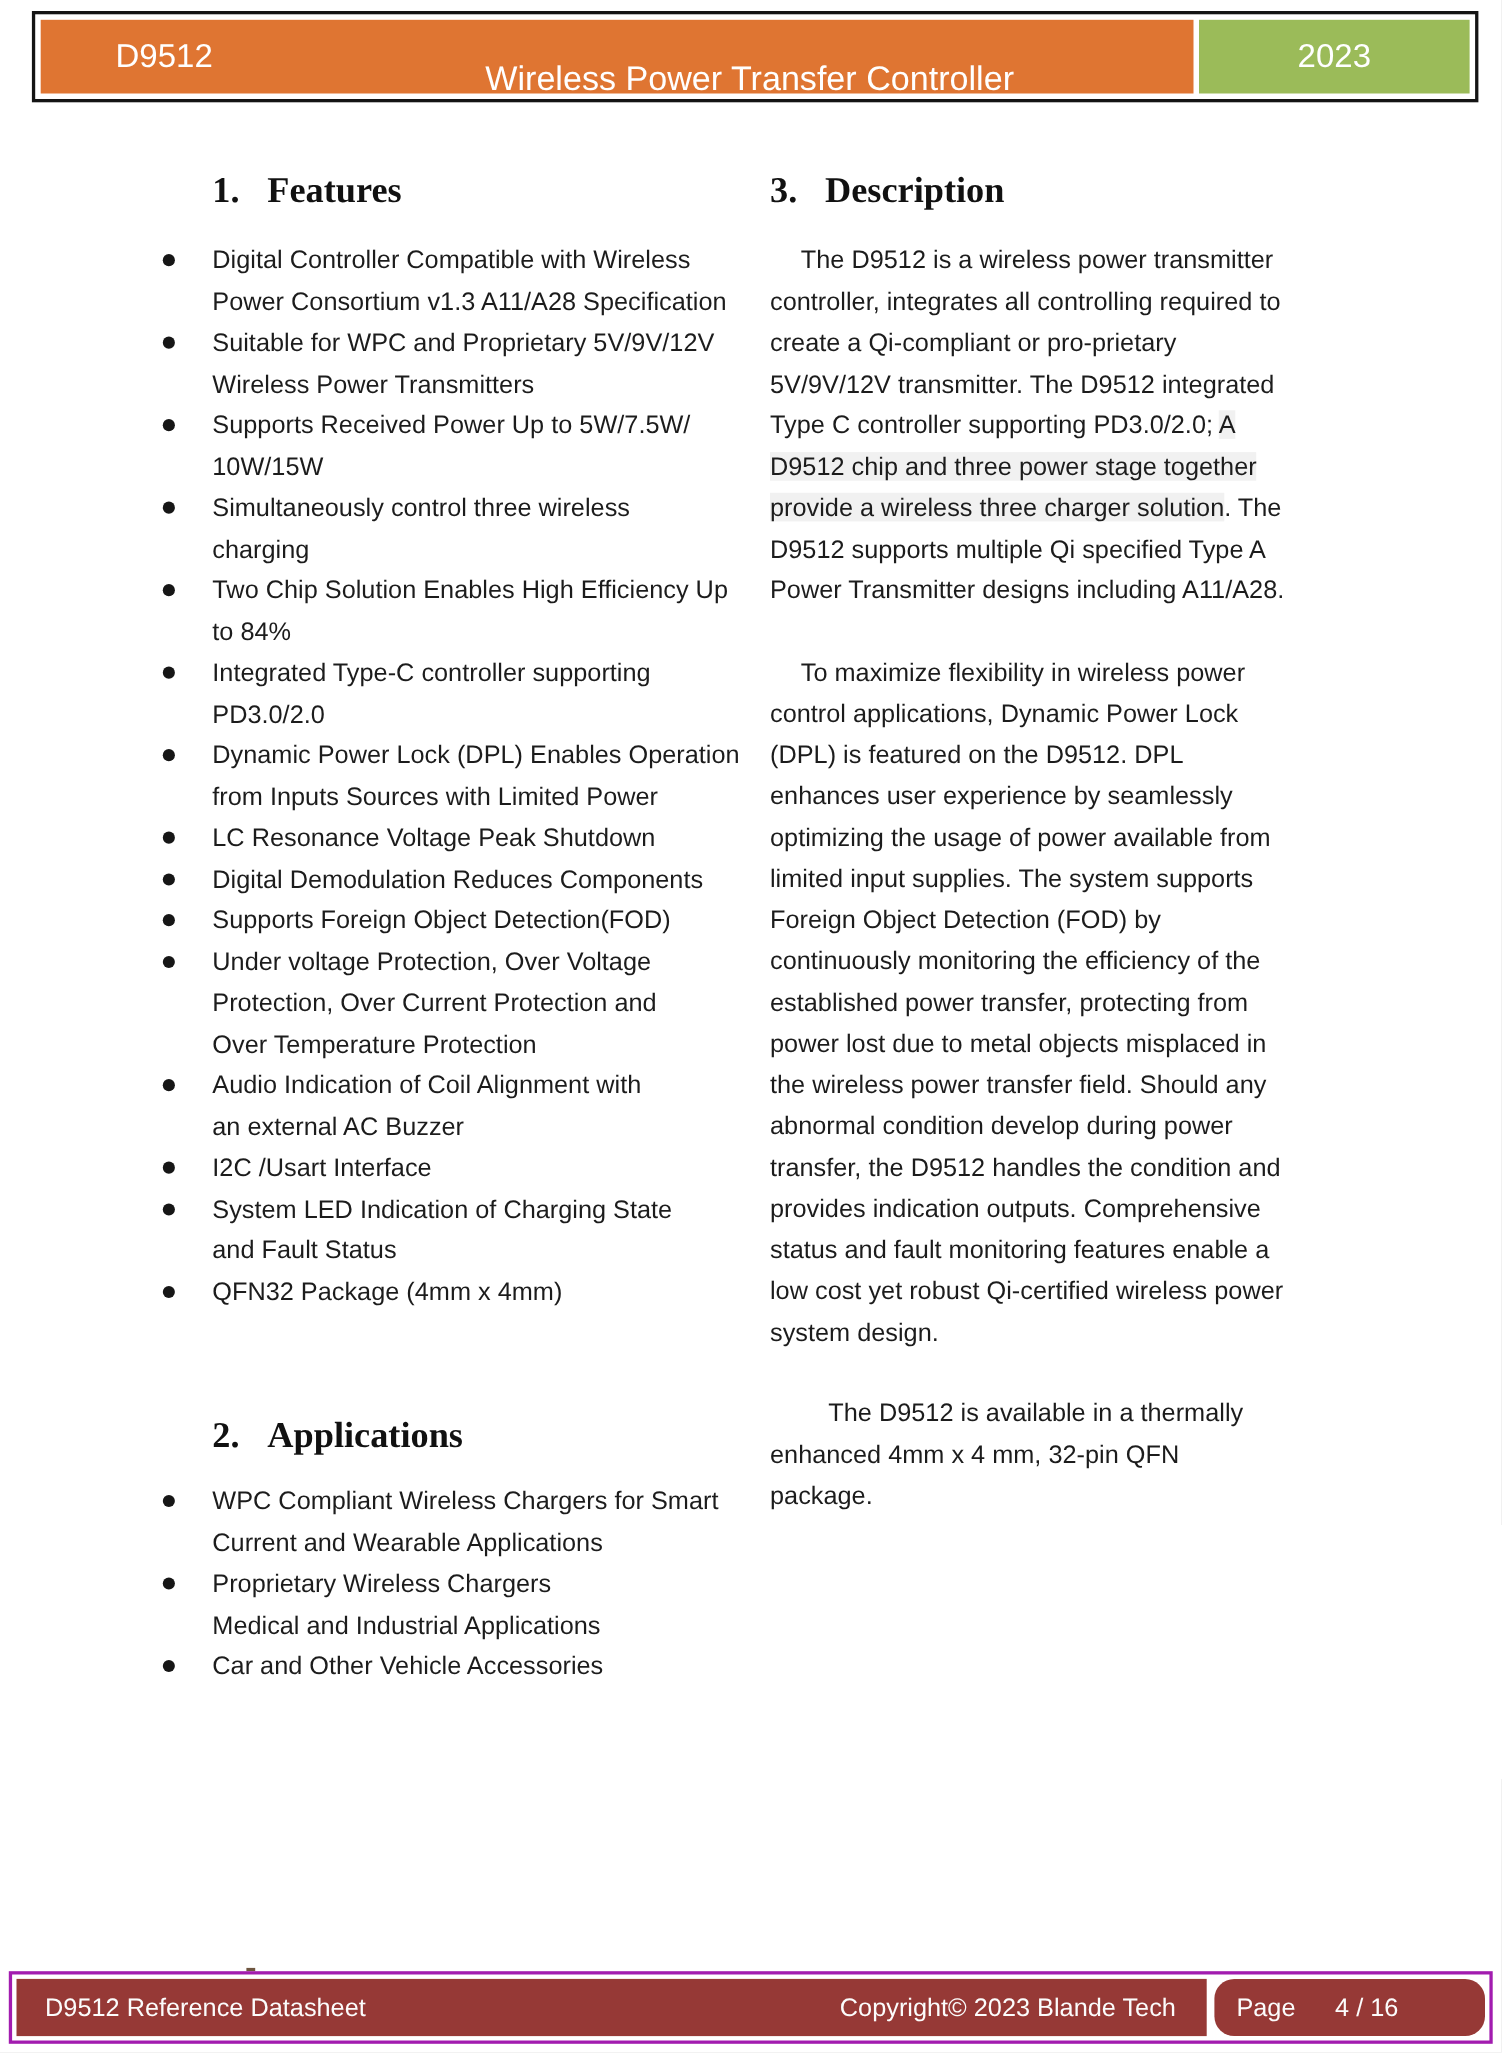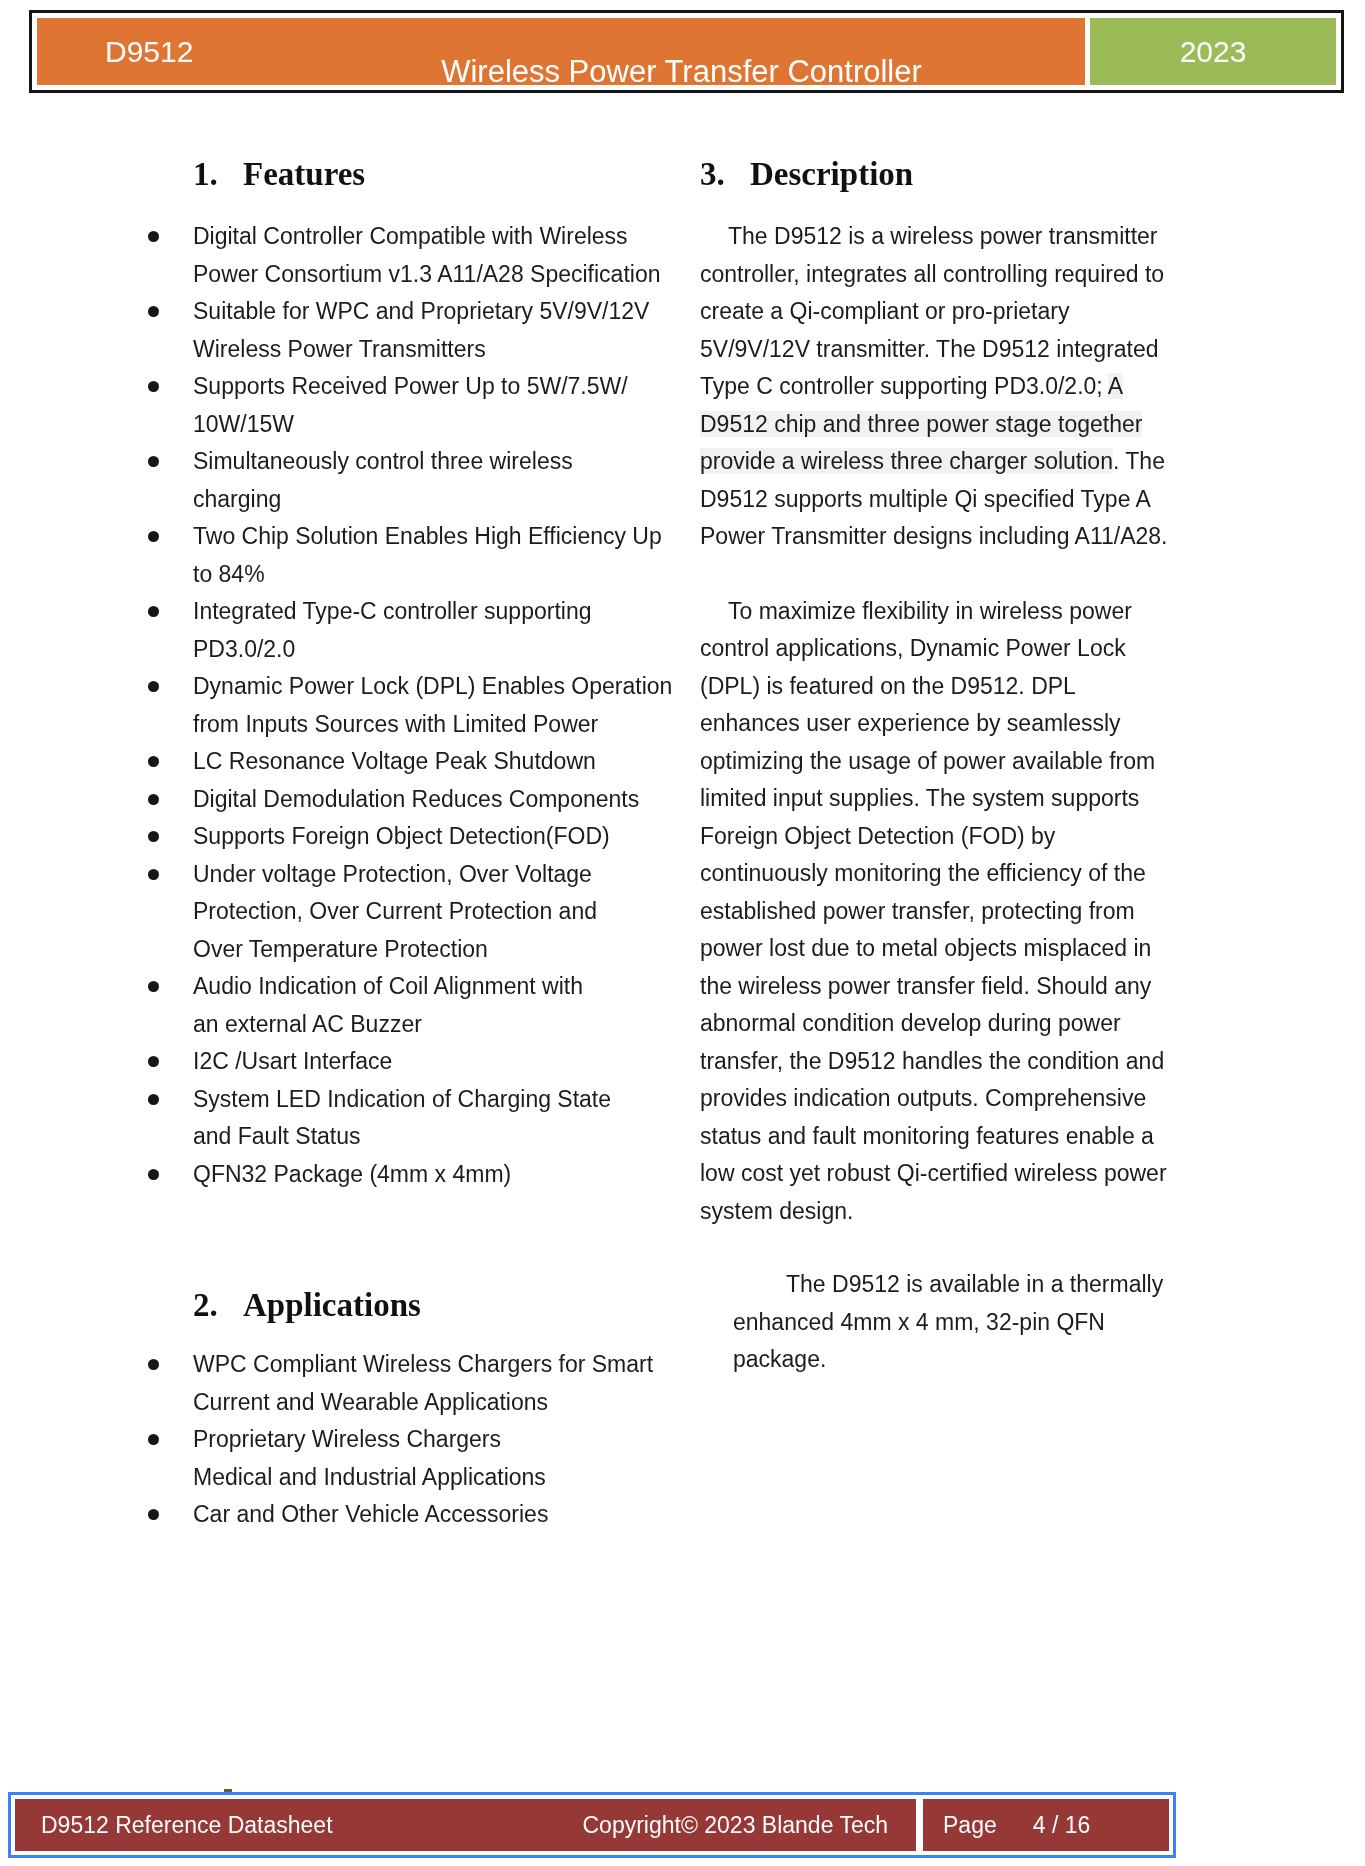--- a/index.html
+++ b/index.html
@@ -51,38 +51,38 @@
 
   #features-heading     { position:absolute; left:0; top:0; }
   #features-list        { position:absolute; left:0; top:66px; }
   #applications-heading { position:absolute; left:0; top:1131px; }
   #applications-list    { position:absolute; left:0; top:1194px; }
 
   #description-heading  { position:absolute; left:0; top:0; }
   #description-body     { position:absolute; left:0; top:66px; width:470px; }
   .para { font-size:23px; line-height:37.5px; text-indent:28px; margin:0; }
   .para + .para { margin-top:37px; }
-  .para.deep-indent { text-indent:53px; margin-top:36px;margin-left:33px; }
+  .para.deep-indent { text-indent:53px; margin-top:36px; }
   .hl { background:#f1f1f1; }
 
   
   .footer-box {
-    position:absolute; left:8px; top:1792px; width:1168px; height:66px;
-    box-sizing:border-box; border:3px solid #3b82f6; background:#ffffff;
+    position:absolute; left:8px; top:1792px; width:1349px; height:66px;
+    box-sizing:border-box; border:3px solid #a21caf; background:#ffffff;
     display:flex; gap:7px; padding:4px;
   }
   .footer-left {
     flex:1; background:#963936; color:#fcfcfc;
     display:flex; align-items:center; font-size:23px;
   }
   .footer-left .docname { padding-left:26px; }
   .footer-left .copyright { margin-left:auto; padding-right:28px; }
   .footer-right {
     width:246px; background:#963936; color:#fcfcfc;
-    display:flex; align-items:center; font-size:23px;
+    display:flex; align-items:center; font-size:23px;border-radius:18px;
   }
   .footer-right .plabel { padding-left:20px; }
   .footer-right .pvalue { margin-left:36px; }
 
   .speck { position:absolute; left:224px; top:1789px; width:8px; height:5px; background:#6e5640; }
 </style>
 </head>
 <body>
 
 <div class="page">

